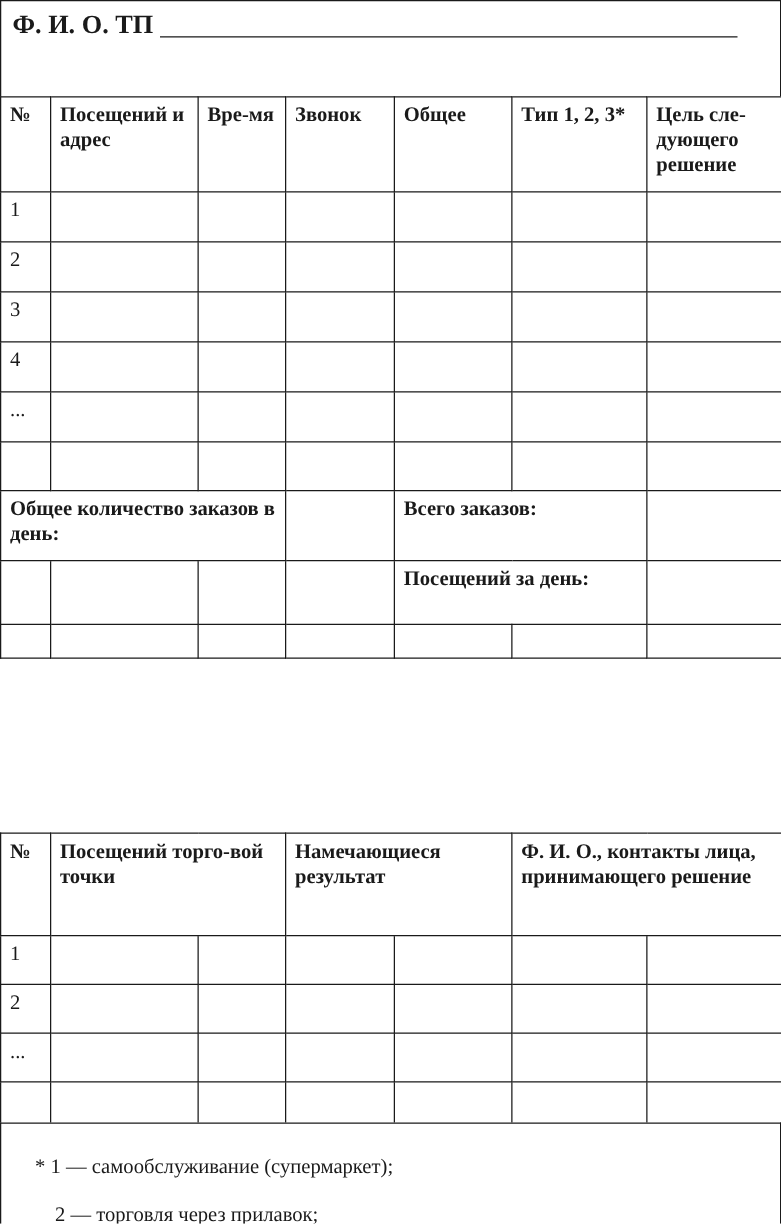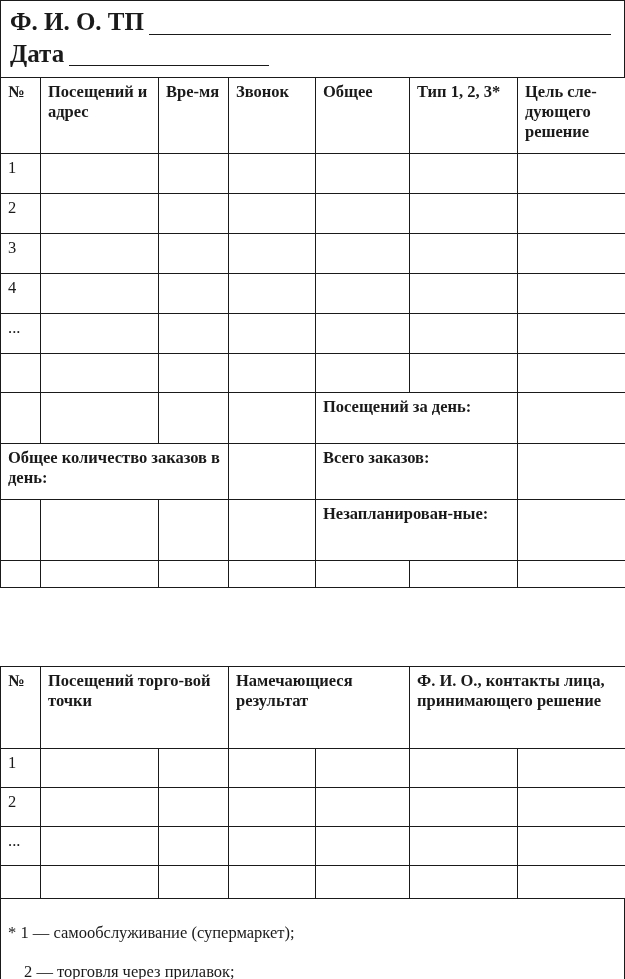--- a/index.html
+++ b/index.html
@@ -30,21 +30,21 @@
     width: 625px;
     height: 78px;
     box-sizing: border-box;
     border: 1px solid #1a1a1a;
     border-bottom: none;
     padding: 6px 8px 0 9px;
   }
   .title-line {
     display: flex;
     align-items: flex-end;
-    font-size: 25px;
+    font-size: 21px;
     font-weight: bold;
     line-height: 1.22;
     white-space: nowrap;
   }
   .title-line.second { margin-top: 1px; }
   .title-label { flex: 0 0 auto; }
   .title-rule {
     display: inline-block;
     height: 0;
     border-bottom: 1.6px solid #1a1a1a;
@@ -81,41 +81,37 @@
   }
   td.blank { padding: 0; }
 
   .footnote {
     font-size: 16.8px;
     line-height: 1.32;
     font-weight: normal;
     padding: 5px 6px 4px 7px;
     white-space: pre-line;
   }
-  .fn-line { display: block; }
+  .fn-line { display: block; margin-left: 20px; }
   .fn-line.indent { padding-left: 16px; }
 
   
   #main-table { top: 77px; }
   #lower-table { top: 666px; }
   #footnote-table { top: 898px; }
 </style>
 </head>
 <body>
 
 <div class="page">
 
   <div class="title-block">
     <div class="title-line">
       <span class="title-label">Ф. И. О. ТП</span>
       <span class="title-rule rule-long"></span>
-    </div>
-    <div class="title-line second">
-      <span class="title-label">Дата</span>
-      <span class="title-rule rule-short"></span>
     </div>
   </div>
 
   <table class="grid" id="main-table">
     <colgroup>
       <col style="width:40px">
       <col style="width:118px">
       <col style="width:70px">
       <col style="width:87px">
       <col style="width:94px">
@@ -187,45 +183,37 @@
       <tr style="height:39px">
         <td class="blank"></td>
         <td class="blank"></td>
         <td class="blank"></td>
         <td class="blank"></td>
         <td class="blank"></td>
         <td class="blank"></td>
         <td class="blank"></td>
       </tr>
 
-      <tr style="height:51px">
-        <td class="blank"></td>
-        <td class="blank"></td>
-        <td class="blank"></td>
-        <td class="blank"></td>
-        <td class="b" colspan="2">Посещений за день:</td>
-        <td class="blank"></td>
-      </tr>
-
       <tr style="height:56px">
         <td class="b" colspan="3">Общее количество заказов в день:</td>
         <td class="blank"></td>
         <td class="b" colspan="2">Всего заказов:</td>
         <td class="blank"></td>
       </tr>
 
-
-      <tr style="height:61px">
-        <td class="blank"></td>
-        <td class="blank"></td>
-        <td class="blank"></td>
-        <td class="blank"></td>
-        <td class="b" colspan="2">Незапланирован-ные:</td>
-        <td class="blank"></td>
-      </tr>
+      <tr style="height:51px">
+        <td class="blank"></td>
+        <td class="blank"></td>
+        <td class="blank"></td>
+        <td class="blank"></td>
+        <td class="b" colspan="2">Посещений за день:</td>
+        <td class="blank"></td>
+      </tr>
+
+
 
       <tr style="height:27px">
         <td class="blank"></td>
         <td class="blank"></td>
         <td class="blank"></td>
         <td class="blank"></td>
         <td class="blank"></td>
         <td class="blank"></td>
         <td class="blank"></td>
       </tr>

